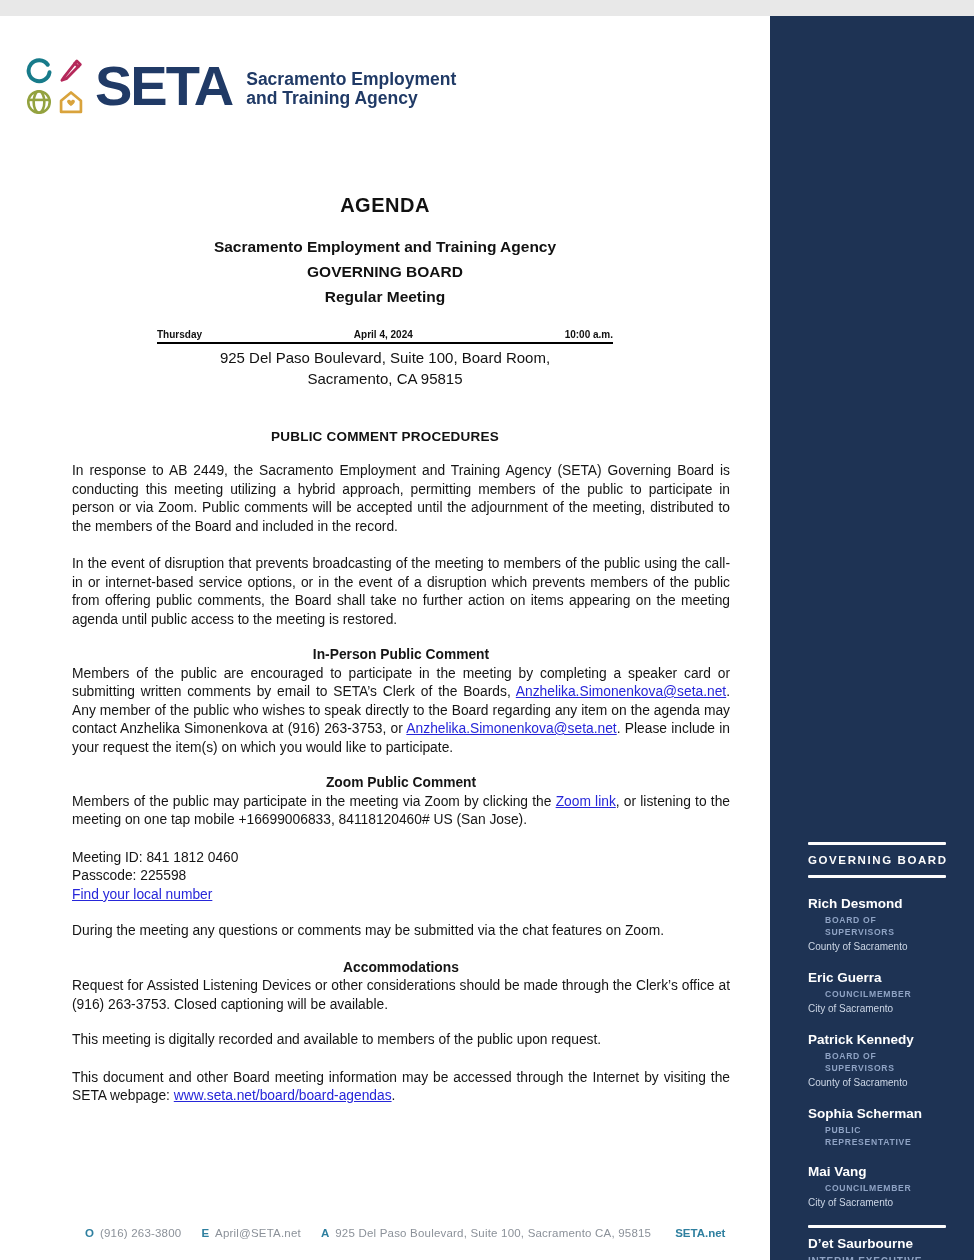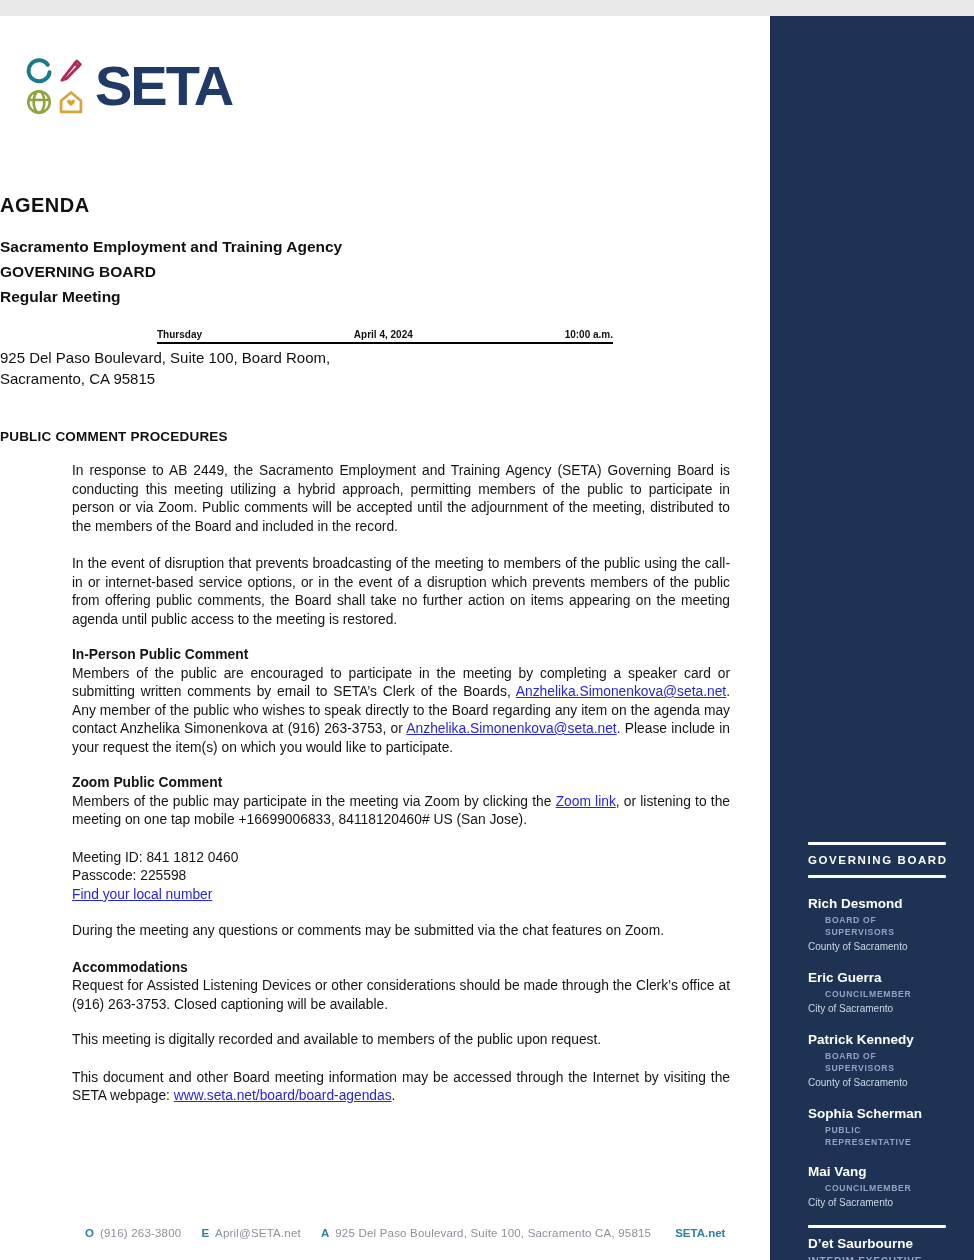--- a/index.html
+++ b/index.html
@@ -30,40 +30,40 @@
     font-size: 56px; font-weight: 800; letter-spacing: -2px;
     color: #203a66; line-height: 60px;
   }
   .tagline {
     margin-left: 14px; margin-top: 6px;
     font-size: 17.5px; font-weight: 700; line-height: 19.5px;
     color: #203a66;
   }
   
   .content { position: absolute; top: 0; left: 0; width: 770px; }
-  .center { text-align: left; }
+  .center { text-align: center; }
   .agenda-title { margin-top: 178px; font-size: 20px; font-weight: 700; letter-spacing: 0.5px; }
   .title-block { margin-top: 17px; font-size: 15.5px; font-weight: 700; line-height: 25px; }
   .date-row {
     width: 456px; margin: 20px auto 0 auto;
     display: flex; justify-content: space-between;
     font-size: 10px; font-weight: 700;
     border-bottom: 2.5px solid #000;
     padding-bottom: 2px;
   }
   .address { margin-top: 3px; font-size: 15px; line-height: 21px; }
   .proc-title { margin-top: 40px; font-size: 13.5px; font-weight: 700; letter-spacing: 0.2px; }
   .body-text {
     margin: 0 40px 0 72px;
     font-size: 13.8px; line-height: 18.5px;
     text-align: justify;
     color: #151515;
   }
   .body-text.no-justify { text-align: left; }
-  .sec-head { font-weight: 700; text-align: left; }
+  .sec-head { font-weight: 700; text-align: center; }
   .mt-para1 { margin-top: 18px; }
   .mt-para  { margin-top: 19px; }
   .mt-head  { margin-top: 17px; }
   .mt-tight { margin-top: 0; }
   a.doc-link { color: #2626d9; text-decoration: underline; cursor: pointer; }
   
   .sidebar {
     position: absolute; top: 0; right: 0;
     width: 204px; height: 1260px;
     background: #1e3354;
@@ -119,20 +119,24 @@
         </g>
       </svg>
       <svg viewBox="0 0 24 24">
         <g stroke="#d9a33c" stroke-width="2.3" fill="none" stroke-linejoin="round">
           <path d="M3.5 11 L12 3.8 L20.5 11 V20.5 H3.5 Z"></path>
         </g>
         <path d="M12 11.2 c-1.3-2.1 -4.2-1 -3.1 1.3 c0.6 1.3 3.1 3.1 3.1 3.1 s2.5-1.8 3.1-3.1 c1.1-2.3 -1.8-3.4 -3.1-1.3 Z" fill="#d9a33c"></path>
       </svg>
     </div>
     <div class="wordmark">SETA</div>
+    <div class="tagline">
+      <div>Sacramento Employment</div>
+      <div>and Training Agency</div>
+    </div>
   </div>
 
   <div class="content">
 
     <div class="agenda-title center">AGENDA</div>
 
     <div class="title-block center">
       <div>Sacramento Employment and Training Agency</div>
       <div>GOVERNING BOARD</div>
       <div>Regular Meeting</div>

